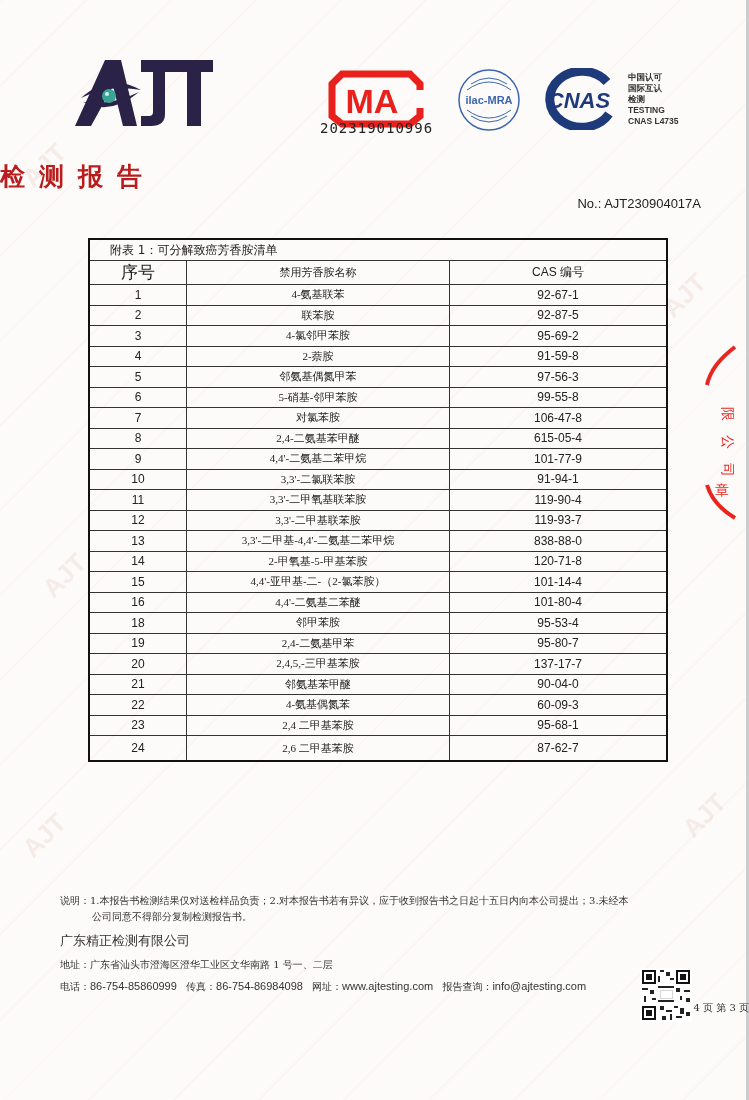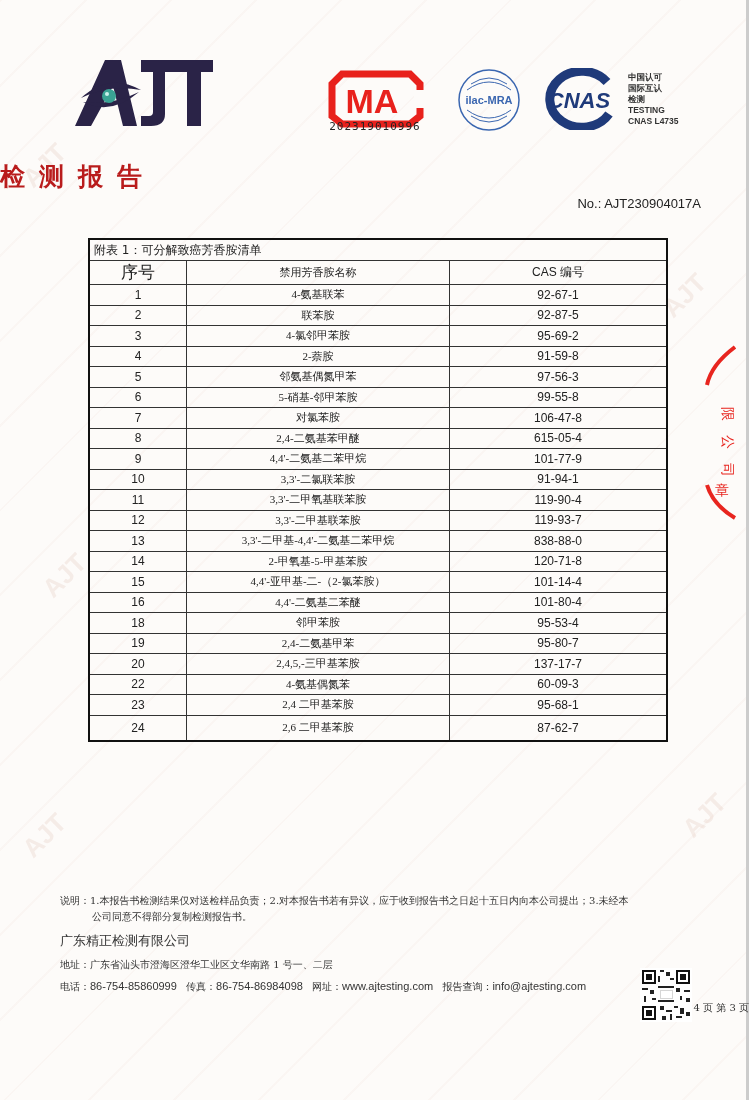--- a/index.html
+++ b/index.html
@@ -18,35 +18,35 @@
     position: absolute; color: rgba(220,180,170,0.22);
     font-family: "Liberation Sans", sans-serif; font-weight: bold; font-size: 26px;
     transform: rotate(-45deg);
   }
   .right-edge { position: absolute; right: 0; top: 0; width: 3px; height: 1100px; background: #ccc; }
 
   
   .logo-ajt { position: absolute; left: 75px; top: 58px; width: 140px; height: 70px; }
   .cma { position: absolute; left: 328px; top: 68px; width: 96px; height: 62px; }
   .cma-num { position: absolute; left: 320px; top: 120px; width: 110px; text-align: center;
-    font-family: "DejaVu Sans Mono", monospace; font-size: 11px; letter-spacing: 1px; color: #222; }
+    font-family: "DejaVu Sans Mono", monospace; font-size: 14px; letter-spacing: 1px; color: #222; }
   .ilac { position: absolute; left: 457px; top: 68px; width: 64px; height: 64px; }
   .cnas { position: absolute; left: 537px; top: 68px; width: 82px; height: 62px; }
   .cnas-text { position: absolute; left: 628px; top: 72px; font-family: "Liberation Sans", sans-serif;
     font-size: 8.5px; line-height: 11px; font-weight: bold; color: #333; }
 
   .doc-title { position: absolute; left: 0; width: 749px; top: 160px; text-align: left;
     font-family: "DejaVu Sans", sans-serif; font-weight: bold; font-size: 25px; letter-spacing: 14px; color: #b91c1c; }
   .report-no { position: absolute; right: 48px; top: 196px; font-family: "Liberation Sans", sans-serif; font-size: 13px; color: #222; }
 
   
   .tbl { position: absolute; left: 88px; top: 238px; width: 580px; border: 2.5px solid #111;
     border-collapse: collapse; font-size: 12px; }
   .tbl td { border: 1px solid #333; height: 19.5px; padding: 0; text-align: center; color: #222; }
-  .tbl .caption-cell { text-align: left; padding-left: 4px; font-size: 12px; height: 20px; }
+  .tbl .caption-cell { text-align: left; padding-left: 20px; font-size: 12px; height: 20px; }
   .tbl td.c1 { width: 96px; font-family: "Liberation Sans", sans-serif; font-size: 12px; }
   .tbl td.c2 { width: 262px; font-family: Liberation Serif, serif; font-size: 11px; }
   .tbl td.c3 { font-family: "Liberation Sans", sans-serif; font-size: 12px; }
   .tbl tr.last td { height: 24px; }
 
   
   .notes { position: absolute; left: 60px; top: 893px; width: 650px; font-family: "DejaVu Serif", serif;
     font-size: 10px; line-height: 16px; color: #333; }
   .notes .indent { padding-left: 32px; display: block; }
   .company { position: absolute; left: 60px; top: 932px; font-family: Liberation Sans, sans-serif; font-size: 13px; color: #333; }
@@ -213,20 +213,25 @@
       </tr>
       <tr>
         <td class="c1">19</td>
         <td class="c2">2,4-二氨基甲苯</td>
         <td class="c3">95-80-7</td>
       </tr>
       <tr>
         <td class="c1">20</td>
         <td class="c2">2,4,5,-三甲基苯胺</td>
         <td class="c3">137-17-7</td>
+      </tr>
+      <tr>
+        <td class="c1">21</td>
+        <td class="c2">邻氨基苯甲醚</td>
+        <td class="c3">90-04-0</td>
       </tr>
       <tr>
         <td class="c1">22</td>
         <td class="c2">4-氨基偶氮苯</td>
         <td class="c3">60-09-3</td>
       </tr>
       <tr>
         <td class="c1">23</td>
         <td class="c2">2,4 二甲基苯胺</td>
         <td class="c3">95-68-1</td>

